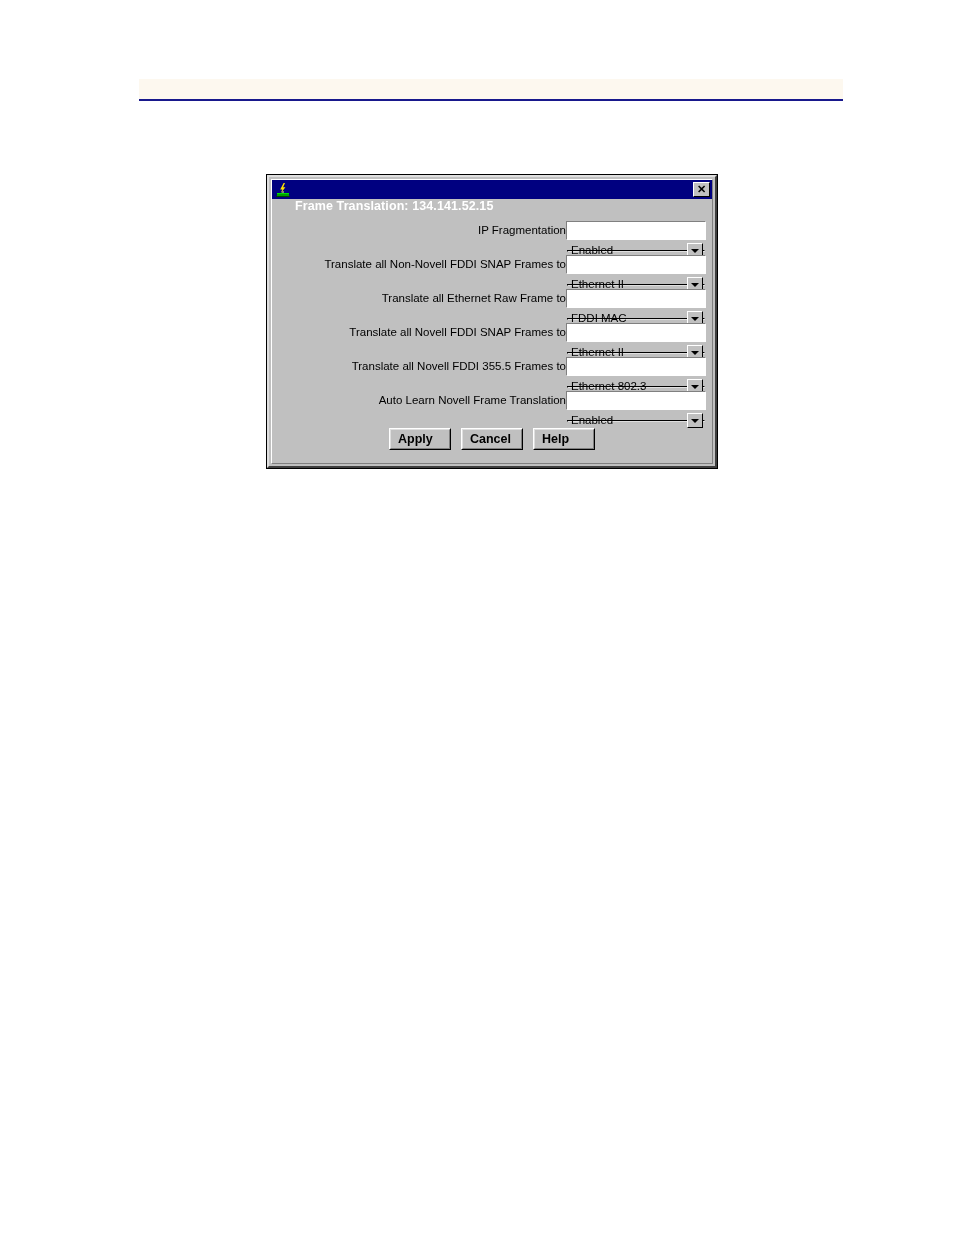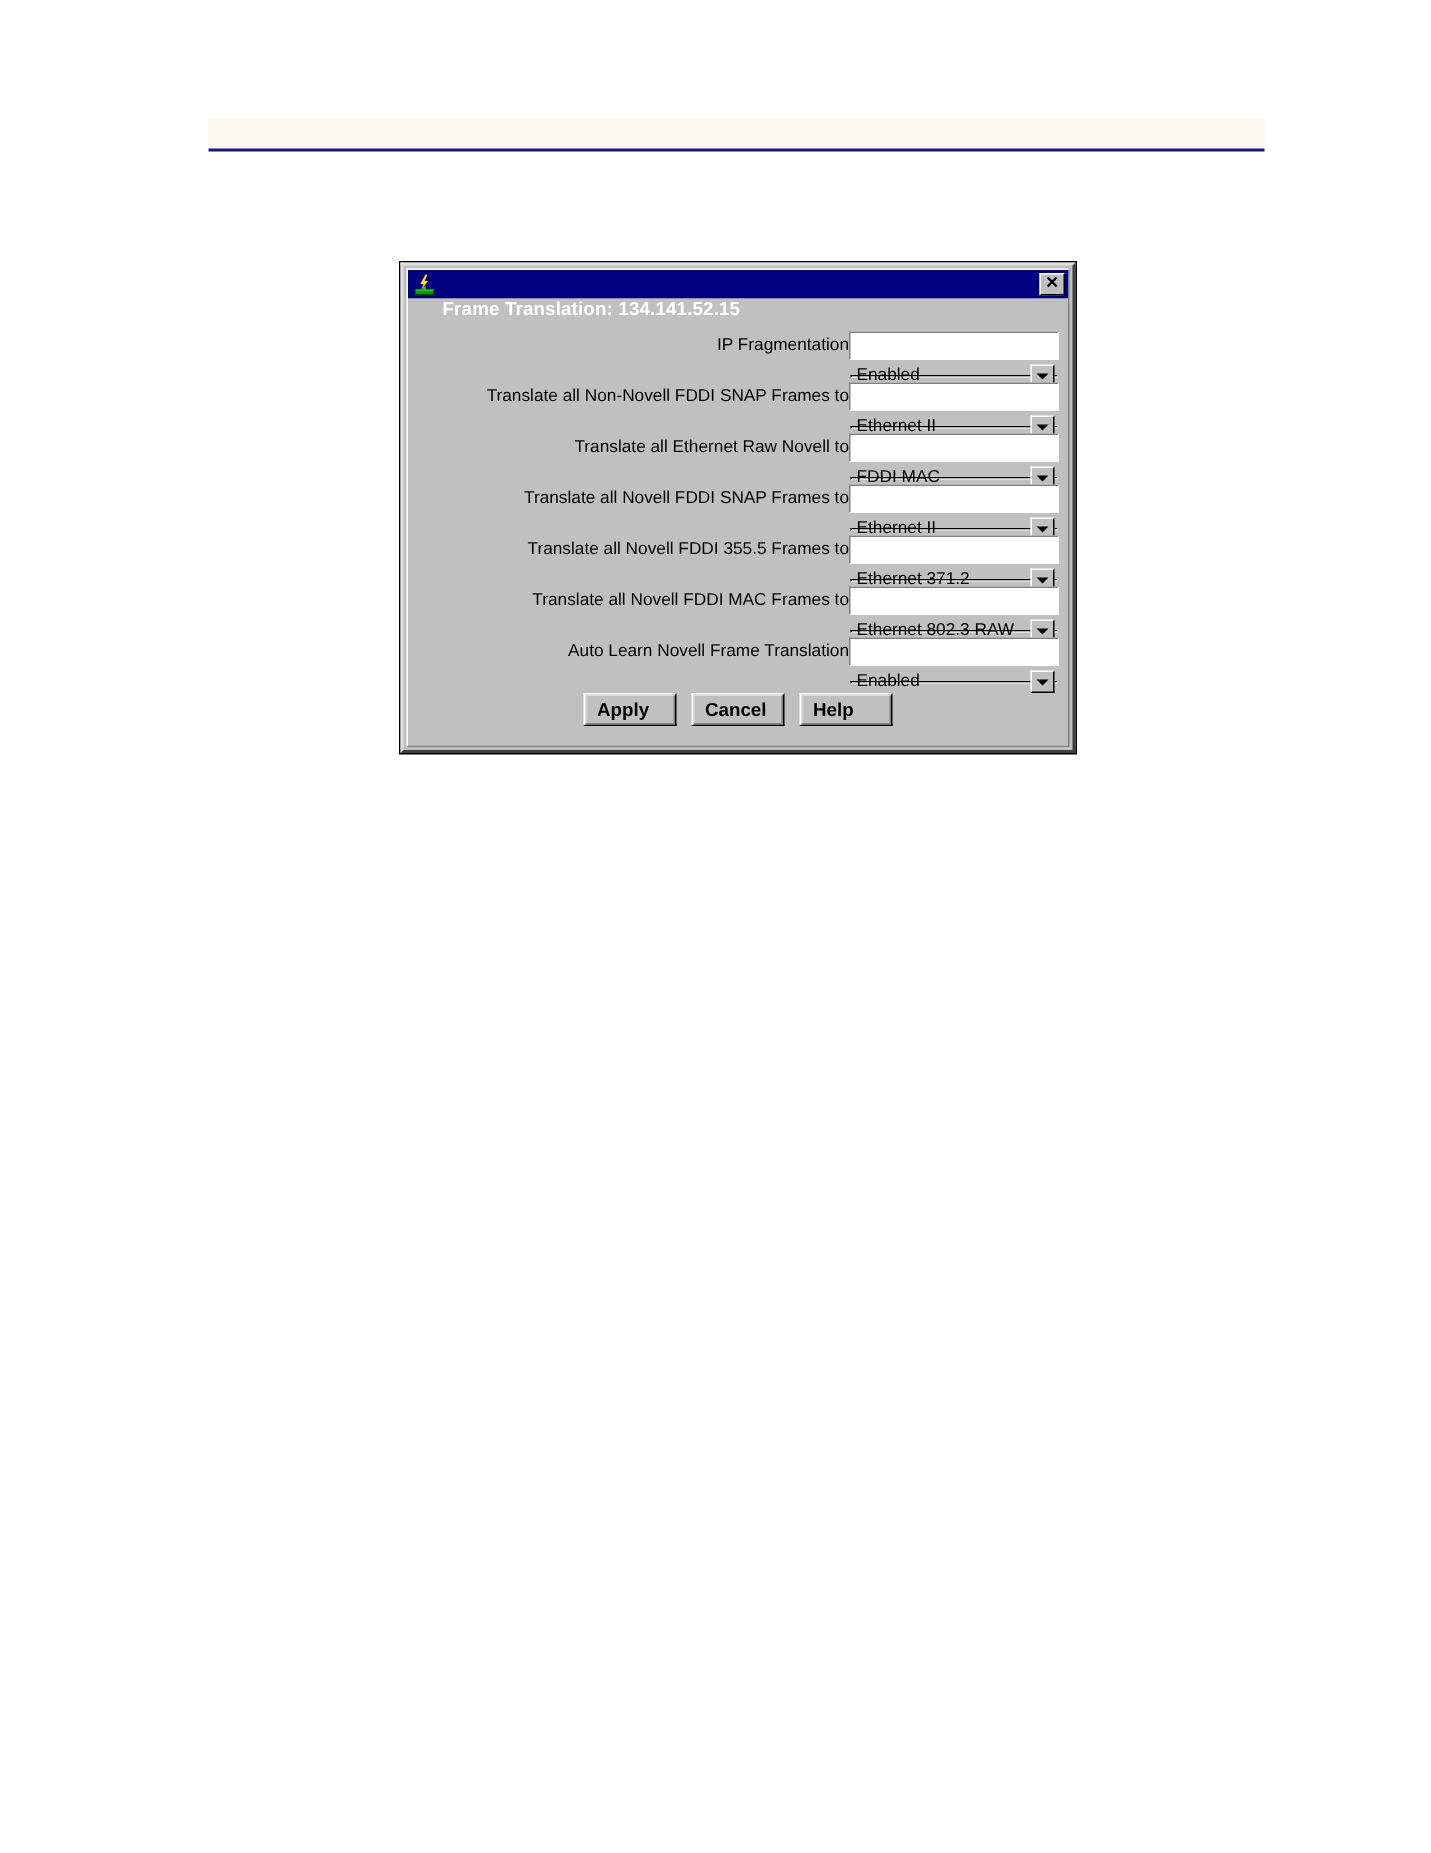--- a/index.html
+++ b/index.html
@@ -285,21 +285,21 @@
           <div class="combo-inner">
             <span class="combo-value">Ethernet II</span>
             <span class="combo-arrow">
                 <span class="tri"></span>
               </span>
           </div>
         </div>
       </div>
 
       <div class="form-row">
-        <div class="form-label">Translate all Ethernet Raw Novell to</div>
+        <div class="form-label">Translate all Ethernet Raw Frame to</div>
         <div class="combo">
           <div class="combo-inner">
             <span class="combo-value">FDDI MAC</span>
             <span class="combo-arrow">
                 <span class="tri"></span>
               </span>
           </div>
         </div>
       </div>
 
@@ -312,39 +312,28 @@
                 <span class="tri"></span>
               </span>
           </div>
         </div>
       </div>
 
       <div class="form-row">
         <div class="form-label">Translate all Novell FDDI 355.5 Frames to</div>
         <div class="combo">
           <div class="combo-inner">
-            <span class="combo-value">Ethernet 371.2</span>
-            <span class="combo-arrow">
-                <span class="tri"></span>
-              </span>
-          </div>
-        </div>
-      </div>
-
-      <div class="form-row">
-        <div class="form-label">Translate all Novell FDDI MAC Frames to</div>
-        <div class="combo">
-          <div class="combo-inner">
-            <span class="combo-value">Ethernet 802.3 RAW</span>
-            <span class="combo-arrow">
-                <span class="tri"></span>
-              </span>
-          </div>
-        </div>
-      </div>
+            <span class="combo-value">Ethernet 802.3</span>
+            <span class="combo-arrow">
+                <span class="tri"></span>
+              </span>
+          </div>
+        </div>
+      </div>
+
 
       <div class="form-row">
         <div class="form-label">Auto Learn Novell Frame Translation</div>
         <div class="combo">
           <div class="combo-inner">
             <span class="combo-value">Enabled</span>
             <span class="combo-arrow">
                 <span class="tri"></span>
               </span>
           </div>

